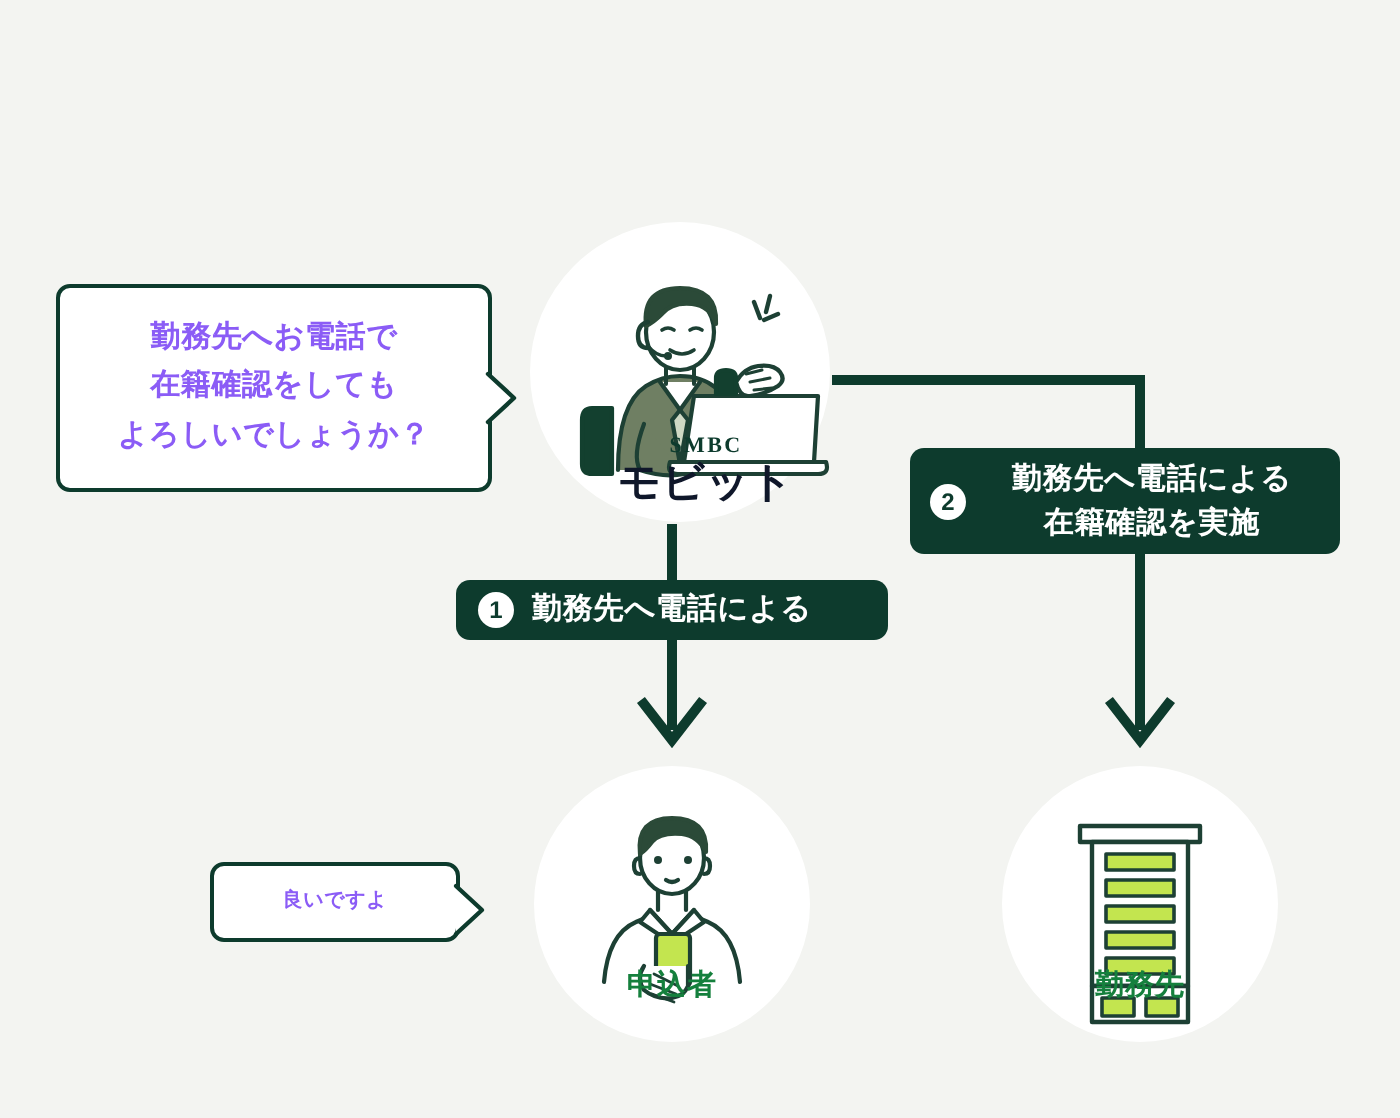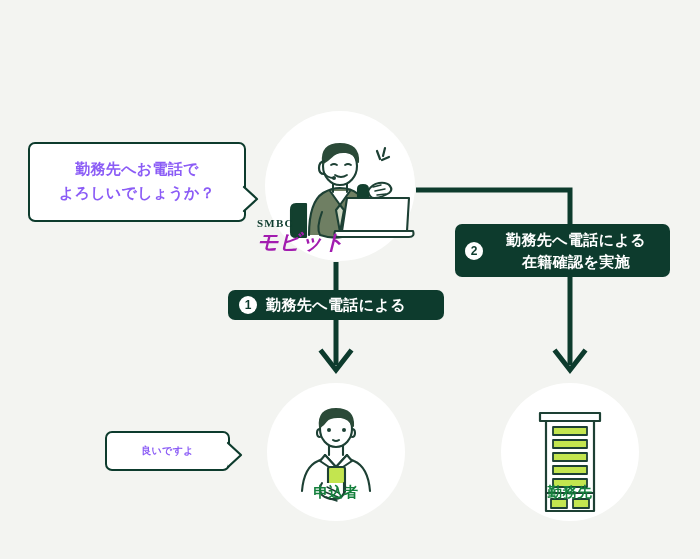--- a/index.html
+++ b/index.html
@@ -89,39 +89,39 @@
     position: absolute;
     left: 0;
     top: 0;
     width: 100%;
     height: 100%;
   }
 
   
   #operator-logo {
     position: absolute;
-    left: 257px;
+    left: 278px;
     top: 218px;
     width: 150px;
+    text-align: center;
     line-height: 1;
   }
   #logo-smbc {
     font-family: "Liberation Serif", "DejaVu Serif", serif;
     font-size: 11px;
     letter-spacing: 1.2px;
     color: #0d3b2d;
     font-weight: 600;
   }
   #logo-mobit {
     margin-top: 2px;
     font-size: 21px;
     font-weight: 700;
-    color: #a21caf;
+    color: #0f172a;
     letter-spacing: 0.5px;
-    font-style: italic;
   }
 
   
   .node-caption {
     position: absolute;
     width: 150px;
     text-align: center;
     font-size: 14.5px;
     font-weight: 700;
     color: #15803d;
@@ -339,20 +339,21 @@
         <rect x="45" y="110" width="48" height="18" fill="#ffffff" stroke="#1d4034"></rect>
         <rect x="50" y="116" width="16" height="9" fill="#c3e54f" stroke="#1d4034" stroke-width="1.8"></rect>
         <rect x="72" y="116" width="16" height="9" fill="#c3e54f" stroke="#1d4034" stroke-width="1.8"></rect>
       </g>
     </svg>
   </div>
   <div class="node-caption" id="caption-workplace">勤務先</div>
 
   <div class="speech-bubble" id="bubble-consent">
     <div>勤務先へお電話で</div>
+    <div>在籍確認をしても</div>
     <div>よろしいでしょうか？</div>
     <svg class="bubble-tail" viewBox="0 0 15 26">
       <path d="M0,1 L13,13 L0,25" fill="#ffffff" stroke="#0d3b2d" stroke-width="2.2" stroke-linejoin="round" stroke-linecap="round"></path>
       <path d="M-3,2 L-3,24" stroke="#ffffff" stroke-width="4"></path>
     </svg>
   </div>
 
   <div class="speech-bubble" id="bubble-agree">
     <div>良いですよ</div>
     <svg class="bubble-tail" viewBox="0 0 15 26">

